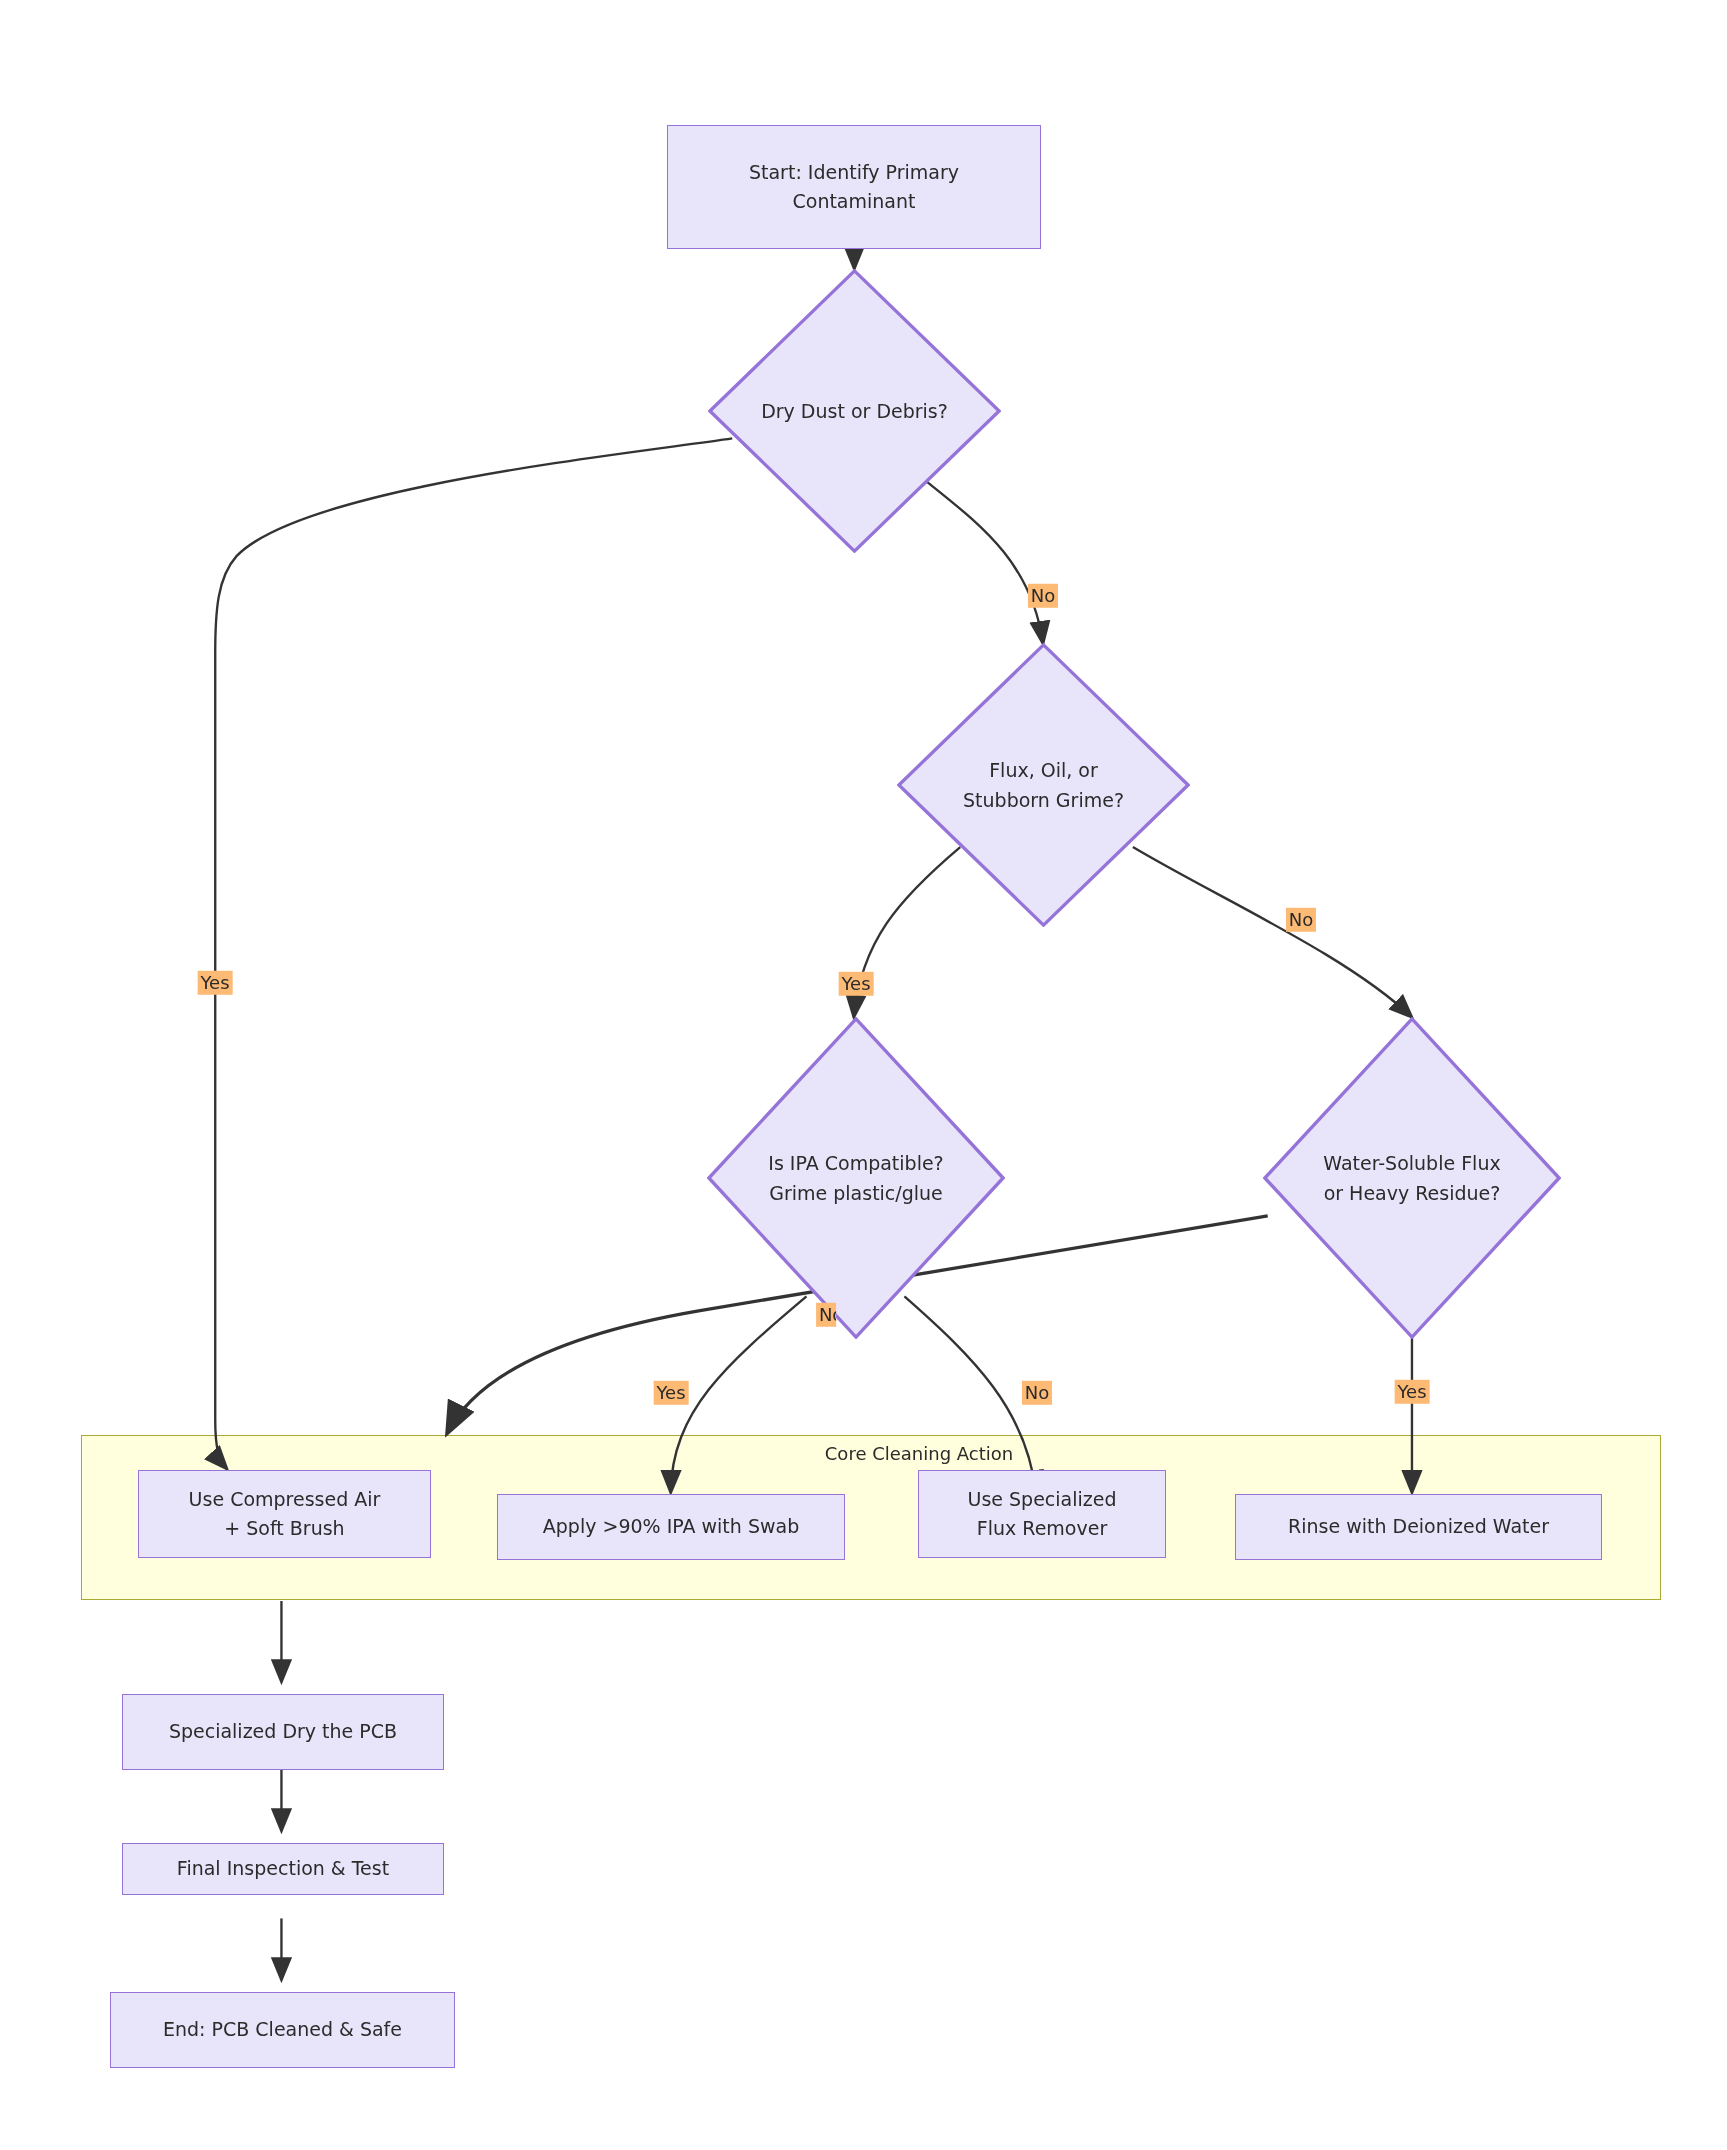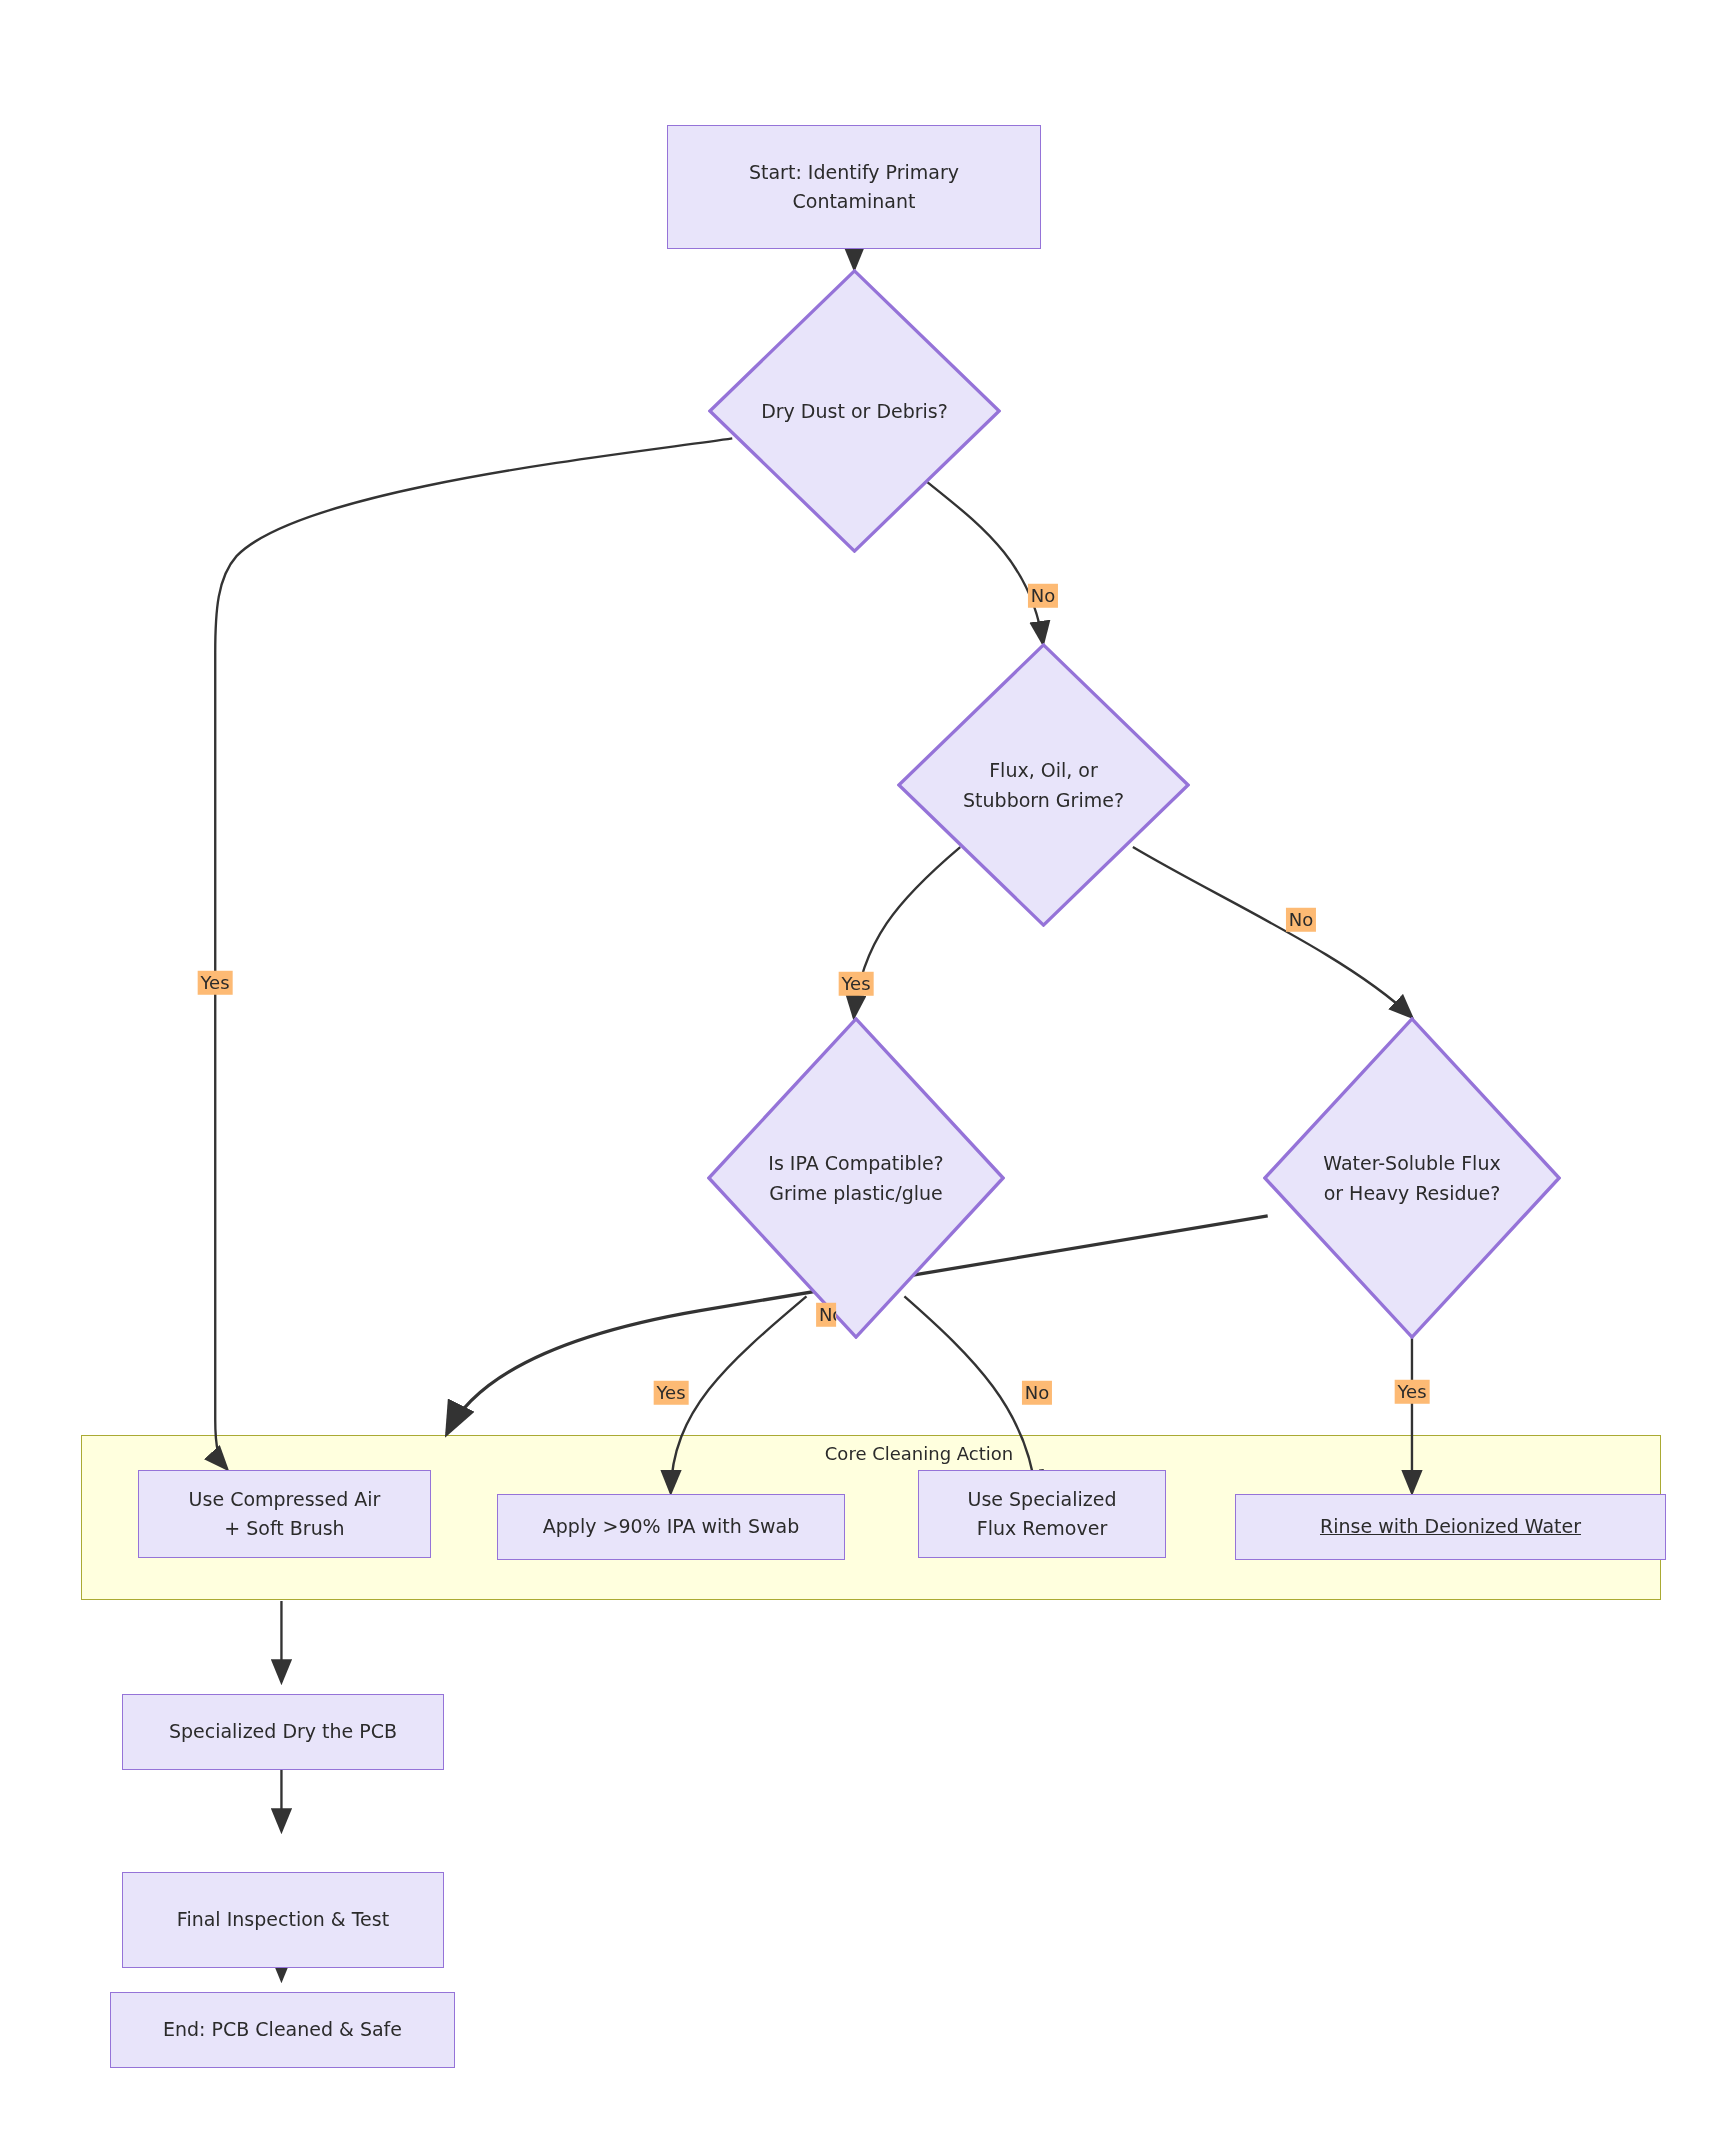--- a/index.html
+++ b/index.html
@@ -172,25 +172,25 @@
   </div>
 
   <div class="node" style="left:138px; top:1470px; width:293px; height:88px;">Use Compressed Air
 + Soft Brush</div>
 
   <div class="node" style="left:497px; top:1494px; width:348px; height:66px;">Apply &gt;90% IPA with Swab</div>
 
   <div class="node" style="left:918px; top:1470px; width:248px; height:88px;">Use Specialized
 Flux Remover</div>
 
-  <div class="node" style="left:1235px; top:1494px; width:431px; height:66px;text-decoration:underline;">Rinse with Deionized Water</div>
+  <div class="node" style="left:1235px; top:1494px; width:367px; height:66px;">Rinse with Deionized Water</div>
 
   <div class="node" style="left:122px; top:1694px; width:322px; height:76px;">Specialized Dry the PCB</div>
 
-  <div class="node" style="left:122px; top:1843px; width:322px; height:96px;margin-top:29px;">Final Inspection &amp; Test</div>
+  <div class="node" style="left:122px; top:1843px; width:322px; height:52px;">Final Inspection &amp; Test</div>
 
   <div class="node" style="left:110px; top:1992px; width:345px; height:76px;">End: PCB Cleaned &amp; Safe</div>
 
   <div class="edge-label" style="left:215px; top:983px;">Yes</div>
 
   <div class="edge-label" style="left:1043px; top:596px;">No</div>
 
   <div class="edge-label" style="left:856px; top:984px;">Yes</div>
 
   <div class="edge-label" style="left:1301px; top:920px;">No</div>

